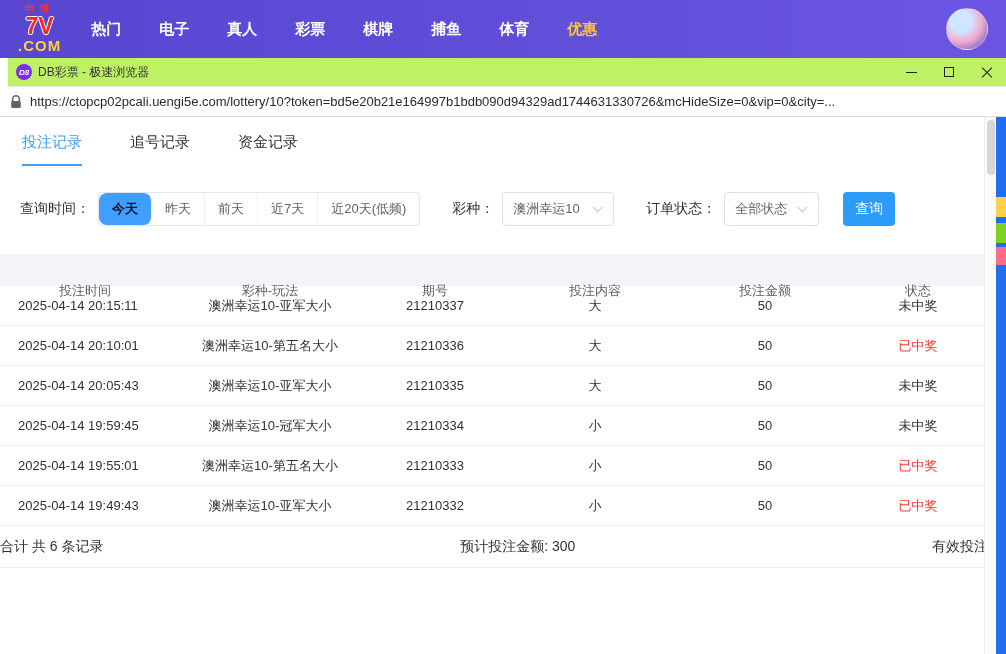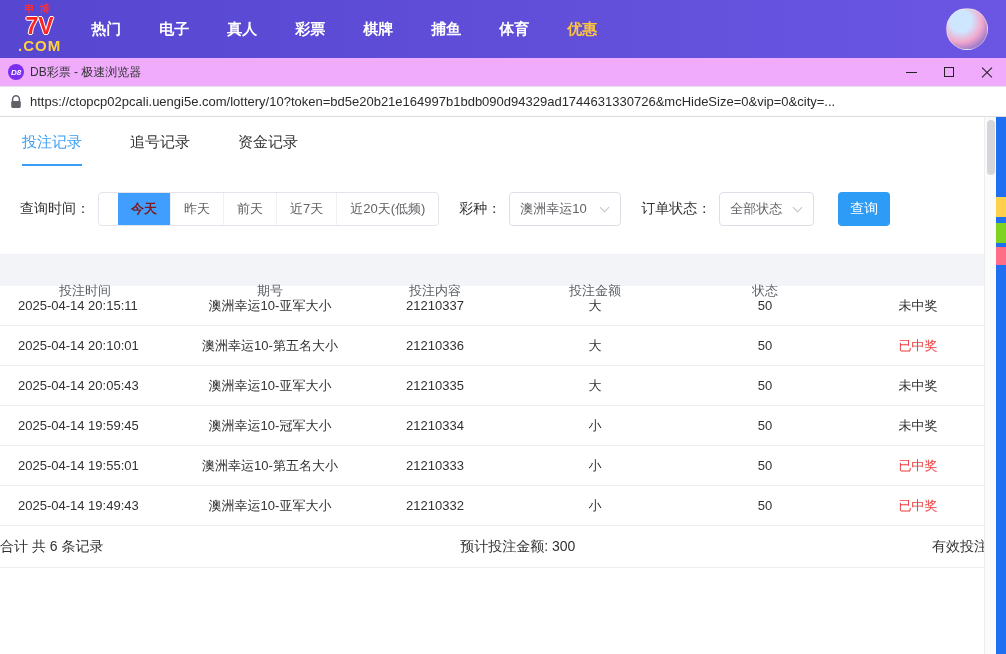--- a/index.html
+++ b/index.html
@@ -16,21 +16,21 @@
     text-shadow:-1px 0 #fff,1px 0 #fff,0 -1px #fff,0 1px #fff;}
   .logo-bottom{color:#ffd23a;font-size:15px;font-weight:bold;letter-spacing:1px;}
   .nav-menu{display:flex;gap:38px;align-items:center;}
   .nav-item{color:#fff;font-size:15px;font-weight:bold;cursor:pointer;white-space:nowrap;}
   .nav-item.gold{color:#ffc53d;}
   .avatar{margin-left:auto;width:42px;height:42px;border-radius:50%;
     background:radial-gradient(circle at 35% 30%,#cfe6ff 0 28%,#f2a9cd 55%,#5d54c8 95%);
     border:1px solid rgba(255,255,255,.35);cursor:pointer;}
 
   
-  .title-bar{position:absolute;top:58px;left:0;right:0;height:29px;background:#f0abfc;
+  .title-bar{position:absolute;top:58px;left:8px;right:0;height:29px;background:#bef264;
     border-bottom:1px solid #e6e6e6;display:flex;align-items:center;padding:0 0 0 8px;}
   .app-icon{width:16px;height:16px;border-radius:50%;background:#7a2ff0;color:#fff;font-size:8px;
     display:flex;align-items:center;justify-content:center;margin-right:6px;font-weight:bold;flex:none;}
   .win-title{font-size:12px;color:#333;}
   .win-controls{margin-left:auto;display:flex;height:100%;}
   .wc{width:38px;height:100%;display:flex;align-items:center;justify-content:center;cursor:pointer;position:relative;}
   .wc.min i{width:11px;border-top:1.4px solid #222;display:block;}
   .wc.max i{width:10px;height:10px;border:1.4px solid #222;display:block;}
   .wc.close i{position:absolute;width:14px;border-top:1.4px solid #222;display:block;}
   .x1{transform:rotate(45deg);} .x2{transform:rotate(-45deg);}
@@ -41,27 +41,27 @@
   .url-text{font-size:13px;color:#2b2b2b;white-space:nowrap;overflow:hidden;}
 
   
   .page{position:absolute;top:117px;left:0;right:10px;bottom:0;background:#fff;overflow:hidden;}
   .tabs{display:flex;gap:48px;padding:16px 22px 0;}
   .tab{font-size:15px;color:#303133;padding-bottom:12px;border-bottom:2px solid transparent;cursor:pointer;}
   .tab.active{color:#3d9ef5;border-bottom-color:#3d9ef5;}
 
   .filters{display:flex;align-items:center;margin:26px 0 0 20px;}
   .flabel{font-size:14px;color:#303133;white-space:nowrap;}
-  .ml{margin-left:20px;}
+  .ml{margin-left:32px;}
   .time-group{display:flex;align-items:stretch;border:1px solid #e2e5ec;border-radius:4px;
     margin-left:8px;height:34px;overflow:hidden;background:#fff;}
   .topt{font-size:13px;color:#606266;padding:0 13px;display:flex;align-items:center;cursor:pointer;
     border-right:1px solid #eef0f4;white-space:nowrap;}
   .topt:last-child{border-right:none;}
-  .topt.active{background:#409eff;color:#7f1d1d;border-radius:0;font-weight:bold;margin-left:19px;}
+  .topt.active{background:#409eff;color:#0f172a;border-radius:8px;font-weight:bold;}
   .select{height:34px;border:1px solid #dcdfe6;border-radius:4px;display:flex;align-items:center;
     padding:0 10px;margin-left:8px;cursor:pointer;min-width:112px;justify-content:space-between;background:#fff;}
   .select span{font-size:13px;color:#606266;white-space:nowrap;}
   .select.small{min-width:88px;}
   .chev{width:7px;height:7px;border-right:1.5px solid #c0c4cc;border-bottom:1.5px solid #c0c4cc;
     transform:rotate(45deg);margin:-3px 2px 0 12px;flex:none;}
   .search-btn{margin-left:24px;width:52px;height:34px;background:#2d9cf6;color:#fff;border:none;
     border-radius:4px;font-size:14px;cursor:pointer;}
 
   
@@ -169,20 +169,21 @@
         <span>全部状态</span>
         <i class="chev"></i>
       </div>
 
       <button class="search-btn">查询</button>
     </div>
 
     <div class="table">
       <div class="tr thead">
           <span class="td c0">投注时间</span>
+          <span class="td c1">彩种-玩法</span>
           <span class="td c2">期号</span>
           <span class="td c3">投注内容</span>
           <span class="td c4">投注金额</span>
           <span class="td c5">状态</span>
         </div>
       <div>
           <div class="tr">
             <span class="td c0">2025-04-14 20:15:11</span>
             <span class="td c1">澳洲幸运10-亚军大小</span>
             <span class="td c2">21210337</span>

